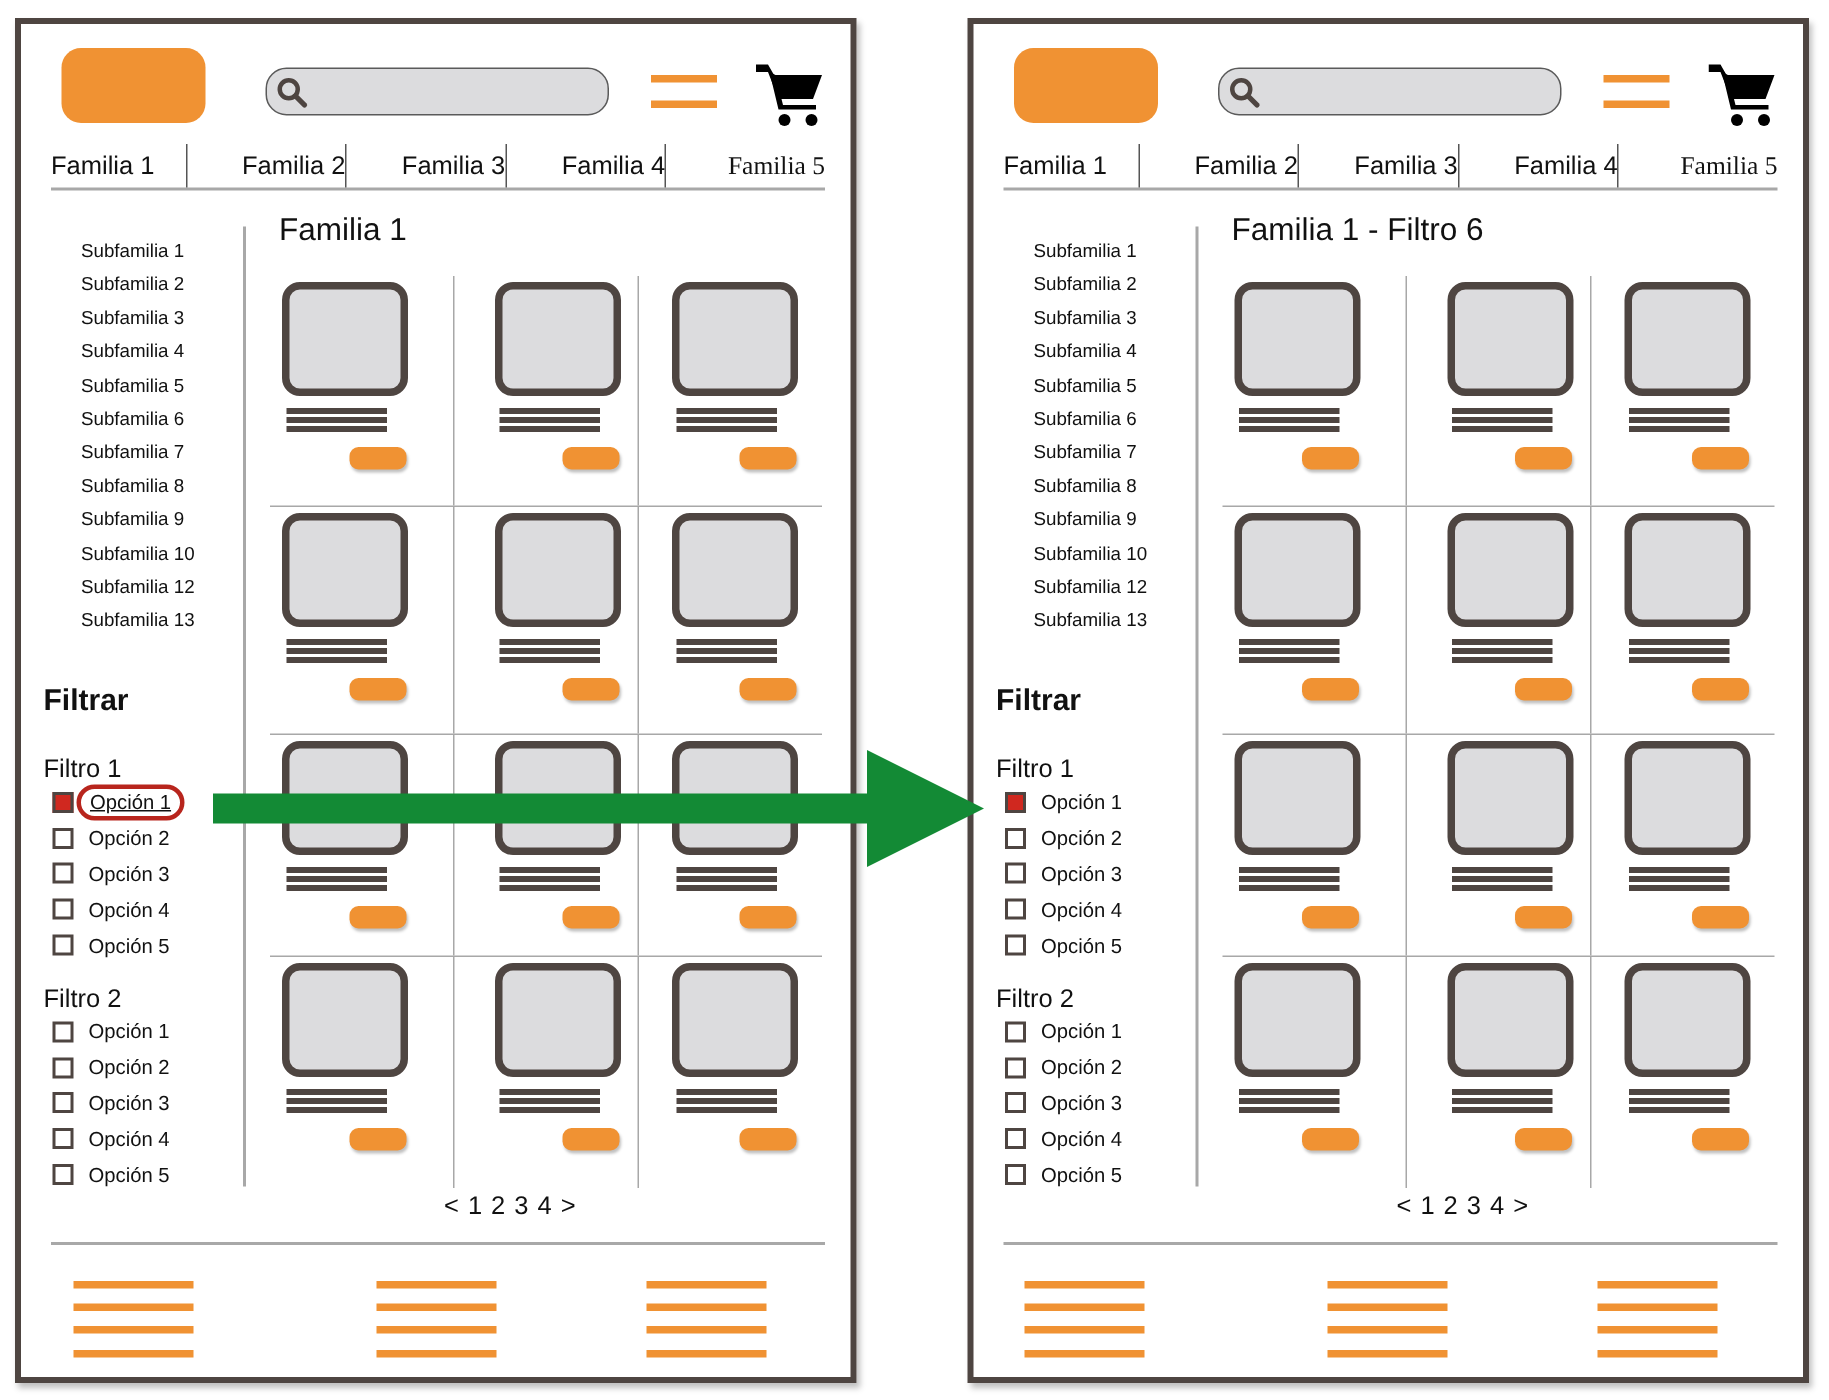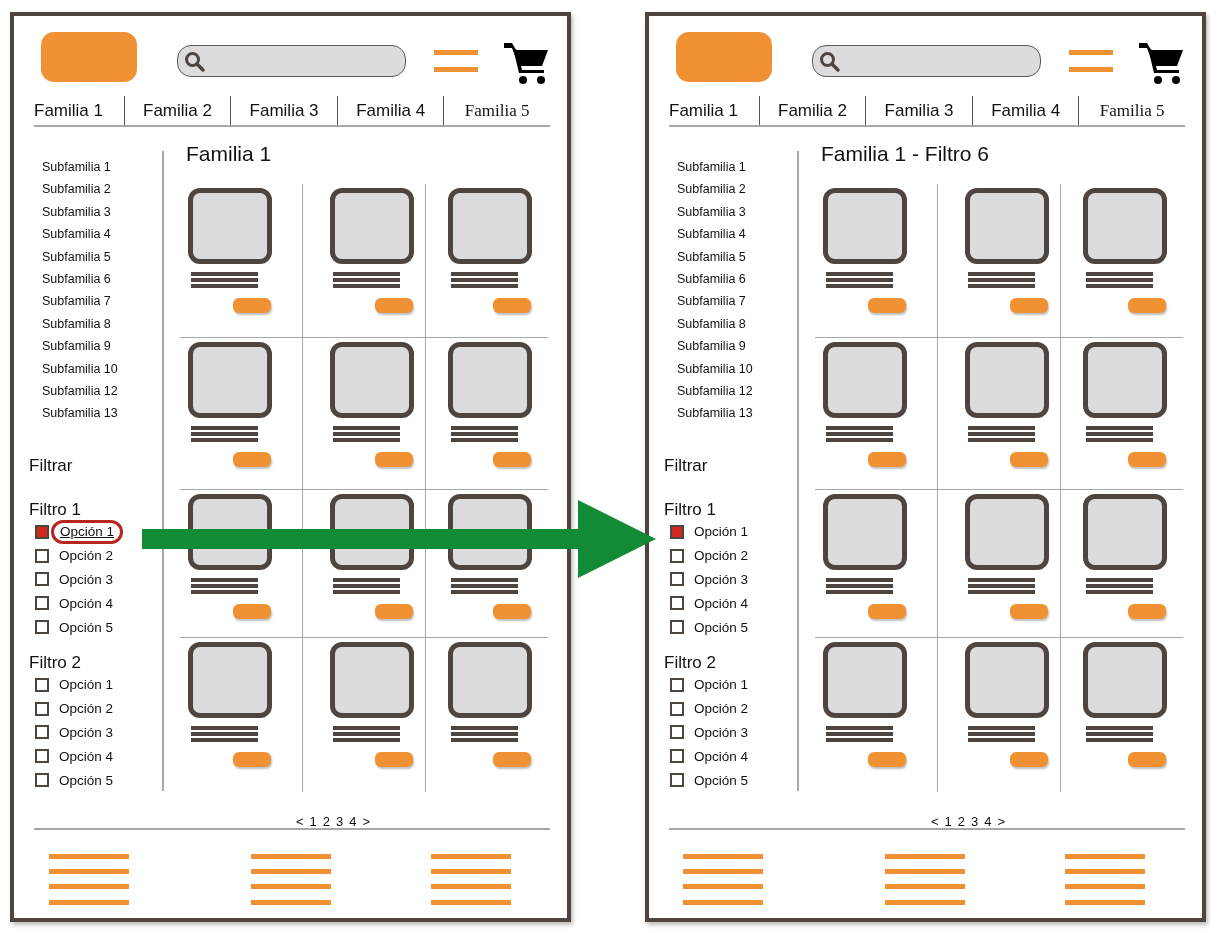--- a/index.html
+++ b/index.html
@@ -7,48 +7,48 @@
   .frame { position: absolute; top: 12px; width: 561px; height: 910px; border: 4px solid #4e4541; background: #fff; box-shadow: 2px 3px 4px rgba(0,0,0,0.25); }
   .frame.left { left: 10px; }
   .frame.right { left: 645px; }
   .logo { position: absolute; left: 27px; top: 16px; width: 96px; height: 50px; background: #f09233; border-radius: 13px; }
   .search { position: absolute; left: 163px; top: 29px; width: 229px; height: 32px; background: #dcdcde; border: 1.5px solid #5a5a5a; border-radius: 14px; }
   .search svg { position: absolute; left: 6px; top: 5px; }
   .menu-icon { position: absolute; left: 420px; top: 34px; width: 44px; height: 22px; }
   .menu-icon span { position: absolute; left: 0; width: 44px; height: 5px; background: #f09233; }
   .cart { position: absolute; left: 490px; top: 24px; width: 46px; height: 46px; }
   .nav { position: absolute; left: 20px; top: 80px; width: 516px; height: 31px; border-bottom: 2px solid #a8a8a8; display: flex; }
-  .nav .tab { flex: 1; font-size: 17px; text-align: center; line-height: 30px; border-right: 1px solid #555; white-space: nowrap; }
+  .nav .tab { flex: 1; font-size: 17px; text-align: right; line-height: 30px; border-right: 1px solid #555; white-space: nowrap; }
   .nav .tab:first-child { text-align: left; flex: 0.85; }
   .nav .tab:last-child { border-right: none; font-family: Liberation Serif, serif; }
   .subfam { position: absolute; left: 28px; top: 141px; }
-  .subfam div { font-size: 12.5px; height: 22.4px; line-height: 20px; }
+  .subfam div { font-size: 12.5px; height: 22.4px; line-height: 20px; margin-left: 12px; }
   .vdivider { position: absolute; left: 148px; top: 135px; width: 2px; height: 640px; background: #a8a8a8; }
   .filters { position: absolute; left: 15px; top: 440px; width: 130px; }
-  .filters .ftitle { font-size: 17px; }
+  .filters .ftitle { font-size: 20px; font-weight: bold; }
   .filters .fgroup-title { font-size: 17px; margin-top: 0; }
   .opt { display: flex; align-items: center; height: 23.8px; padding-left: 6px; font-size: 13.5px; }
   .cb { width: 14px; height: 14px; border: 2px solid #4e4541; margin-right: 10px; background: #fff; flex: none; }
   .cb.checked { background: #d0281f; border-color: #4e4541; }
   .hl { border: 3px solid #b8251d; border-radius: 12px; padding: 0 6px; margin-left: -8px; text-decoration: underline; line-height: 18px; }
   .page-title { position: absolute; left: 172px; top: 126px; font-size: 21px; }
   .grid { position: absolute; left: 166px; top: 168px; width: 368px; }
   .row { display: flex; height: 154px; border-bottom: 1.5px solid #a8a8a8; }
   .row:nth-child(2) { height: 152px; }
   .row:nth-child(3) { height: 148px; }
   .row:last-child { border-bottom: none; }
   .cell { flex: 1; position: relative; border-right: 1.5px solid #a8a8a8; }
   .cell:last-child { border-right: none; }
   .cell .img { position: absolute; left: 8px; top: 4px; width: 84px; height: 76px; background: #dcdcde; border: 5px solid #4e4541; border-radius: 12px; }
   .cell .lines { position: absolute; left: 11px; top: 88px; width: 67px; }
   .cell .lines span { display: block; height: 4px; background: #4e4541; margin-bottom: 2px; }
   .cell .btn { position: absolute; left: 53px; top: 114px; width: 38px; height: 15px; background: #f09233; border-radius: 6px; box-shadow: 1px 2px 2px rgba(0,0,0,0.25); }
   .cell:nth-child(2) .img { left: 27px; } .cell:nth-child(2) .lines { left: 30px; } .cell:nth-child(2) .btn { left: 72px; }
   .cell:nth-child(3) .img { left: 22px; } .cell:nth-child(3) .lines { left: 25px; } .cell:nth-child(3) .btn { left: 67px; }
-  .pagination { position: absolute; left: 282px; top: 778px; font-size: 13px; word-spacing: 4px; margin-top: 20px; }
+  .pagination { position: absolute; left: 282px; top: 778px; font-size: 17px; word-spacing: 4px; }
   .pagination span { margin-right: 6px; }
   .footer-divider { position: absolute; left: 20px; top: 812px; width: 516px; height: 2px; background: #a8a8a8; }
   .footer-col { position: absolute; top: 838px; width: 80px; }
   .footer-col span { display: block; height: 5px; background: #f09233; margin-bottom: 10px; }
   .footer-col span:nth-child(3) { margin-bottom: 11px; }
   .arrow { position: absolute; left: 142px; top: 500px; }
 </style>
 </head>
 <body>
 

